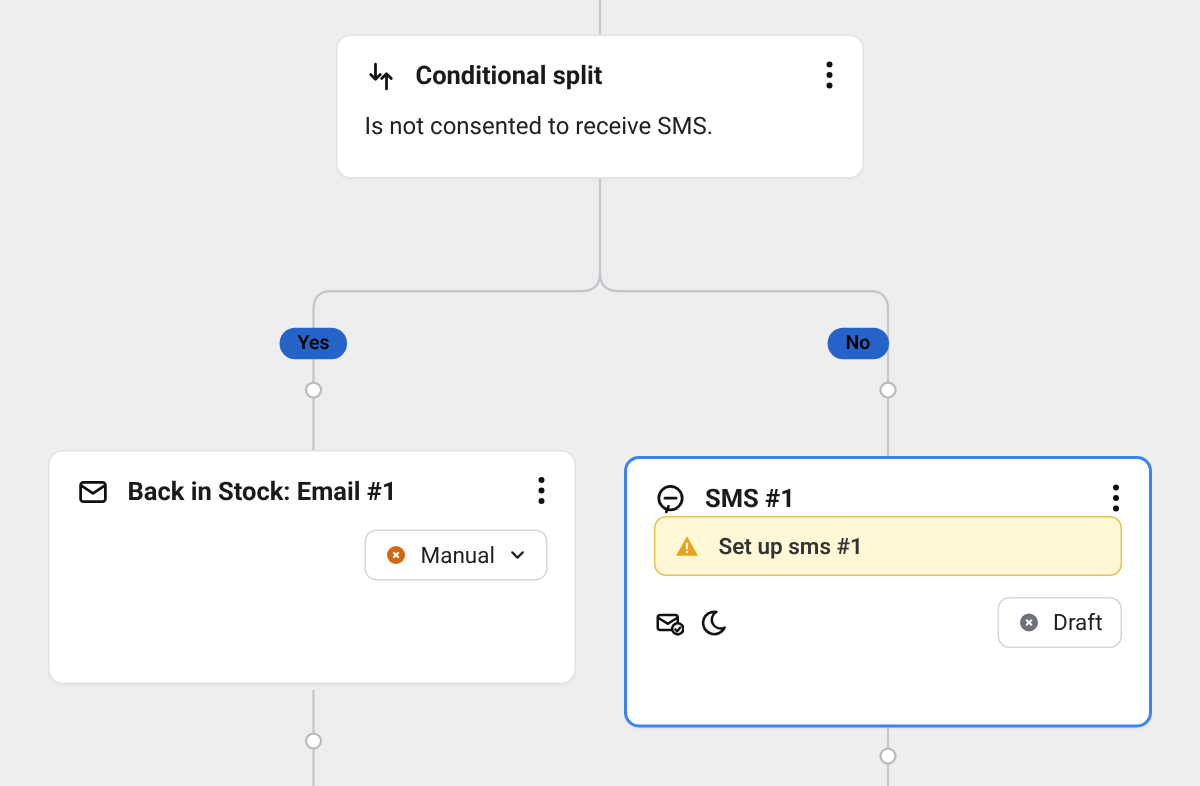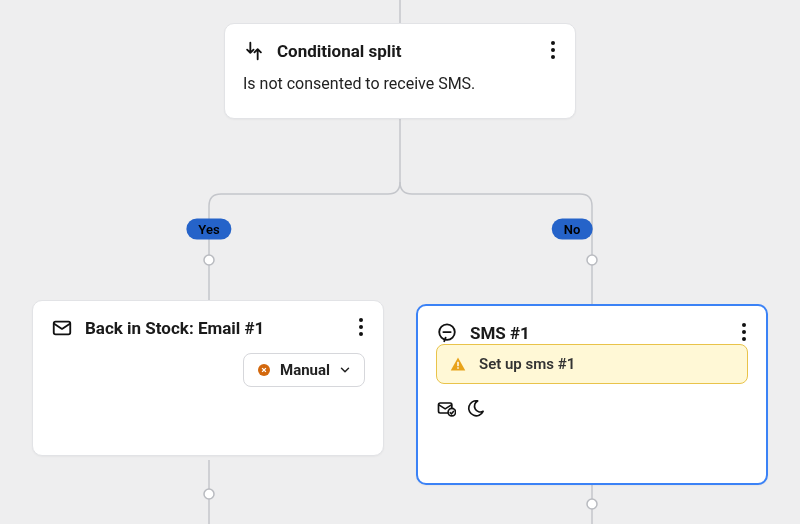--- a/index.html
+++ b/index.html
@@ -13,21 +13,21 @@
   .card .head{display:flex;align-items:center;gap:12px}
   .card .title{font-weight:700;font-size:17px}
   .card .desc{margin-top:12px;font-size:16px;color:#222}
   .kebab{position:absolute;top:14px;right:10px;width:24px;height:24px;display:flex;flex-direction:column;align-items:center;justify-content:center;gap:3px;cursor:pointer}
   .kebab span{width:4px;height:4px;border-radius:50%;background:#111}
 
   .ico{width:22px;height:22px;color:#111;flex:0 0 auto}
 
   .pill{position:absolute;transform:translate(-50%,-50%);background:#2563c9;color:#000000;font-size:13px;font-weight:600;padding:3px 12px;border-radius:999px}
 
-  .btn{display:inline-flex;align-items:center;gap:8px;border:1px solid #d6d7db;background:#fff;border-radius:8px;padding:7px 12px;font-size:15px;font-weight:700;color:#222;cursor:pointer}
+  .btn{display:inline-flex;align-items:center;gap:8px;border:1px solid #d6d7db;background:#fff;border-radius:8px;padding:7px 12px;font-size:15px;font-weight:400;color:#222;cursor:pointer}
   .btn .chev{width:14px;height:14px}
   .btn .dot-ico{width:16px;height:16px}
   .btn-row{display:flex;justify-content:flex-end;margin-top:14px}
 
   .warn-banner{display:flex;align-items:center;gap:12px;background:#fff8d6;border:1px solid #e9c34a;border-radius:8px;padding:10px 12px;margin-top:0}
   .warn-banner .warn-ico{width:18px;height:16px;color:#c77e0c}
   .warn-banner .txt{font-size:15px;font-weight:600;color:#333}
 
   .sms-footer{display:flex;align-items:center;justify-content:space-between;margin-top:14px}
   .sms-icons{display:flex;gap:10px}
@@ -131,14 +131,21 @@
       <svg class="mini" viewBox="0 0 24 24">
         <rect x="3" y="6" width="16" height="12" rx="2" stroke="currentColor" stroke-width="2" fill="none"></rect>
         <path d="M3 8 L11 13 L19 8" stroke="currentColor" stroke-width="2" fill="none"></path>
         <circle cx="19" cy="17" r="4.5" fill="#eeeeef" stroke="currentColor" stroke-width="2"></circle>
         <path d="M16.5 17 L18.5 19 L21.5 15.5" stroke="currentColor" stroke-width="1.8" fill="none"></path>
       </svg>
       <svg class="mini" viewBox="0 0 24 24">
         <path d="M14 3.5 A9 9 0 1 0 20.5 16 A7 7 0 0 1 14 3.5 Z" stroke="currentColor" stroke-width="2" fill="none" stroke-linejoin="round"></path>
       </svg>
     </div>
+    <div class="btn">
+      <svg class="dot-ico" viewBox="0 0 24 24">
+        <circle cx="12" cy="12" r="9" fill="#6b7280"></circle>
+        <path d="M8 12 L16 12 M12 8 L12 16" stroke="#fff" stroke-width="2" transform="rotate(45 12 12)"></path>
+      </svg>
+      <span>Draft</span>
+    </div>
   </div>
 </div>
 
 </body></html>

